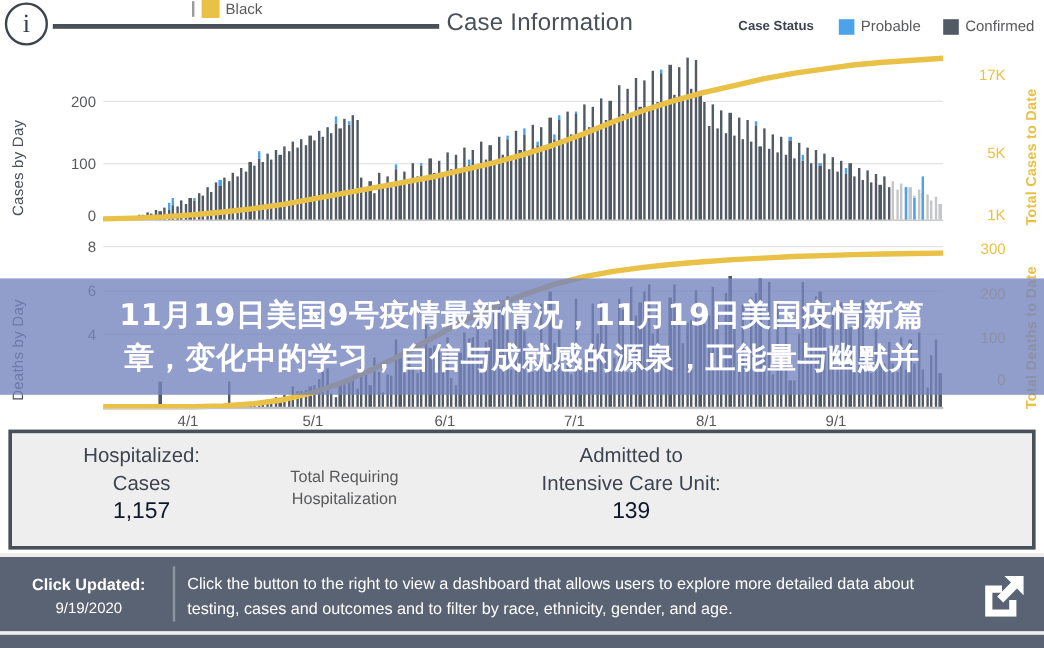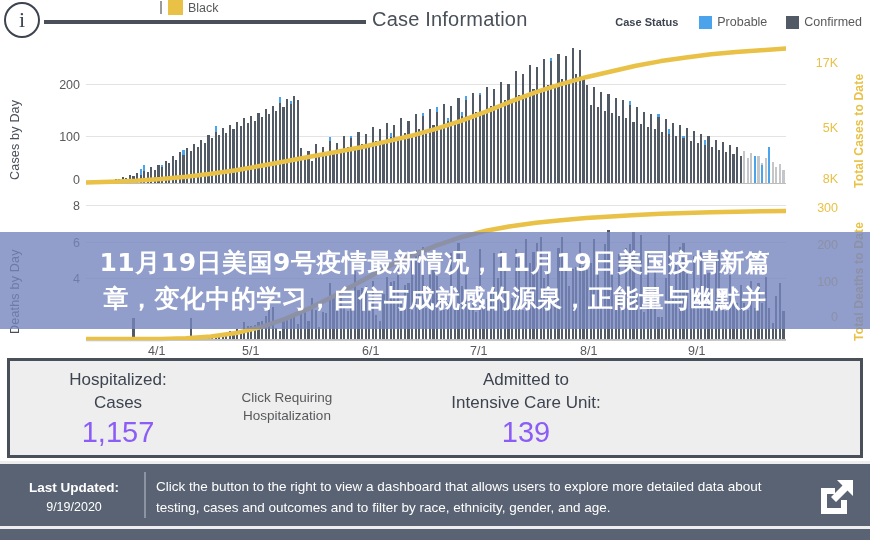--- a/index.html
+++ b/index.html
@@ -90,21 +90,21 @@
   }
 
   
   .hosp-panel {
     position: absolute; left: 7px; top: 358px; width: 856px; height: 100px;
     background: #eeeeee; border: 3px solid #4a5059;
   }
   .hosp-col { position: absolute; text-align: center; }
   .hosp-title { font-size: 17px; color: #3d4450; line-height: 1.35; }
   .hosp-title.small { font-size: 13.5px; color: #58595b; }
-  .hosp-num { font-size: 29px; color: #8b5cf6; line-height: 1.1; margin-top: 2px; }
+  .hosp-num { font-size: 19px; color: #0f172a; line-height: 1.1; margin-top: 2px; }
 
   
   .footer {
     position: absolute; left: 0; top: 464px; width: 870px; height: 62px;
     background: #5a6373;
   }
   .footer-strip-top { position: absolute; left:0; top:-3px; width:870px; height:3px; background:#eeeeee; }
   .last-upd {
     position: absolute; left: 14px; top: 14px; width: 120px; text-align: center;
     color: #ffffff; line-height: 1.45;
@@ -163,21 +163,21 @@
     <div class="ytick" style="left:36px; top:40px; width:44px;">200</div>
     <div class="ytick" style="left:36px; top:92px; width:44px;">100</div>
     <div class="ytick" style="left:36px; top:135px; width:44px;">0</div>
 
     <div class="ytick" style="left:36px; top:161px; width:44px;">8</div>
     <div class="ytick" style="left:36px; top:198px; width:44px;">6</div>
     <div class="ytick" style="left:36px; top:234px; width:44px;">4</div>
 
     <div class="ytick gold" style="left:798px; top:18px; width:40px;">17K</div>
     <div class="ytick gold" style="left:798px; top:83px; width:40px;">5K</div>
-    <div class="ytick gold" style="left:798px; top:134px; width:40px;">8K</div>
+    <div class="ytick gold" style="left:798px; top:134px; width:40px;">1K</div>
 
     <div class="ytick gold" style="left:798px; top:163px; width:40px;">300</div>
     <div class="ytick gold" style="left:798px; top:200px; width:40px;">200</div>
     <div class="ytick gold" style="left:798px; top:237px; width:40px;">100</div>
     <div class="ytick gold" style="left:798px; top:272px; width:40px;">0</div>
 
     <div class="plot">
       <div class="gridline" style="top:46px;"></div>
       <div class="gridline" style="top:98px;"></div>
       <div class="baseline" style="top:145px;"></div>
@@ -583,21 +583,21 @@
           <div class="bar" style="left: 692.857px; width: 2.21429px; height: 56.4px;"></div>
           <div class="bar" style="left: 696.429px; width: 2.21429px; height: 28.1px;"></div>
         </div>
       <svg class="cum-line" id="deaths-line" viewBox="0 0 700 320" preserveAspectRatio="none">
           <path d="M0.0,301.0 L25.0,301.0 L50.0,301.0 L75.0,301.0 L100.0,300.2 L125.0,298.5 L150.0,295.1 L175.0,289.1 L200.0,280.6 L225.0,269.6 L250.0,256.9 L275.0,243.3 L300.0,229.7 L325.0,217.8 L350.0,207.7 L375.0,199.2 L400.0,192.8 L425.0,188.2 L450.0,184.8 L475.0,182.2 L500.0,180.1 L525.0,178.4 L550.0,177.1 L575.0,175.8 L600.0,175.0 L625.0,174.2 L650.0,173.7 L675.0,173.3 L700.0,172.9 " fill="none" stroke="#E8C146" stroke-width="4.5" stroke-linejoin="round" stroke-linecap="round"></path>
         </svg>
     </div>
 
     <div class="xaxis"></div>
     <div class="xtick" style="left:148px;">4/1</div>
-    <div class="xtick" style="left:242px;">5/1</div>
+    <div class="xtick" style="left:252px;">5/1</div>
     <div class="xtick" style="left:362px;">6/1</div>
     <div class="xtick" style="left:470px;">7/1</div>
     <div class="xtick" style="left:580px;">8/1</div>
     <div class="xtick" style="left:688px;">9/1</div>
   </div>
 
   <div class="overlay">
     <div class="overlay-text">
       <div>11月19日美国9号疫情最新情况，11月19日美国疫情新篇</div>
       <div>章，变化中的学习，自信与成就感的源泉，正能量与幽默并</div>
@@ -605,36 +605,36 @@
   </div>
 
   <div class="hosp-panel">
     <div class="hosp-col" style="left:18px; top:8px; width:180px;">
       <div class="hosp-title">Hospitalized:</div>
       <div class="hosp-title">Cases</div>
       <div class="hosp-num">1,157</div>
     </div>
 
     <div class="hosp-col" style="left:186px; top:28px; width:182px;">
-      <div class="hosp-title small">Click Requiring</div>
+      <div class="hosp-title small">Total Requiring</div>
       <div class="hosp-title small">Hospitalization</div>
     </div>
 
     <div class="hosp-col" style="left:392px; top:8px; width:248px;">
       <div class="hosp-title">Admitted to</div>
       <div class="hosp-title">Intensive Care Unit:</div>
       <div class="hosp-num">139</div>
     </div>
 
   </div>
 
   <div class="footer">
     <div class="footer-strip-top"></div>
     <div class="last-upd">
-      <div class="lbl">Last Updated:</div>
+      <div class="lbl">Click Updated:</div>
       <div class="val">9/19/2020</div>
     </div>
     <div class="footer-divider"></div>
     <div class="footer-text">Click the button to the right to view a dashboard that allows users to explore more detailed data about testing, cases and outcomes and to filter by race, ethnicity, gender, and age.</div>
     <div class="ext-btn">
       <svg width="40" height="38" viewBox="0 0 40 38">
         <path d="M4 12 h14 v6 H10 v14 h14 v-8 h6 v14 H4 Z" fill="#ffffff"></path>
         <path d="M20 4 h16 v16 l-5.5 -5.5 L19 26 l-5 -5 L25.5 9.5 Z" fill="#ffffff"></path>
       </svg>
     </div>

